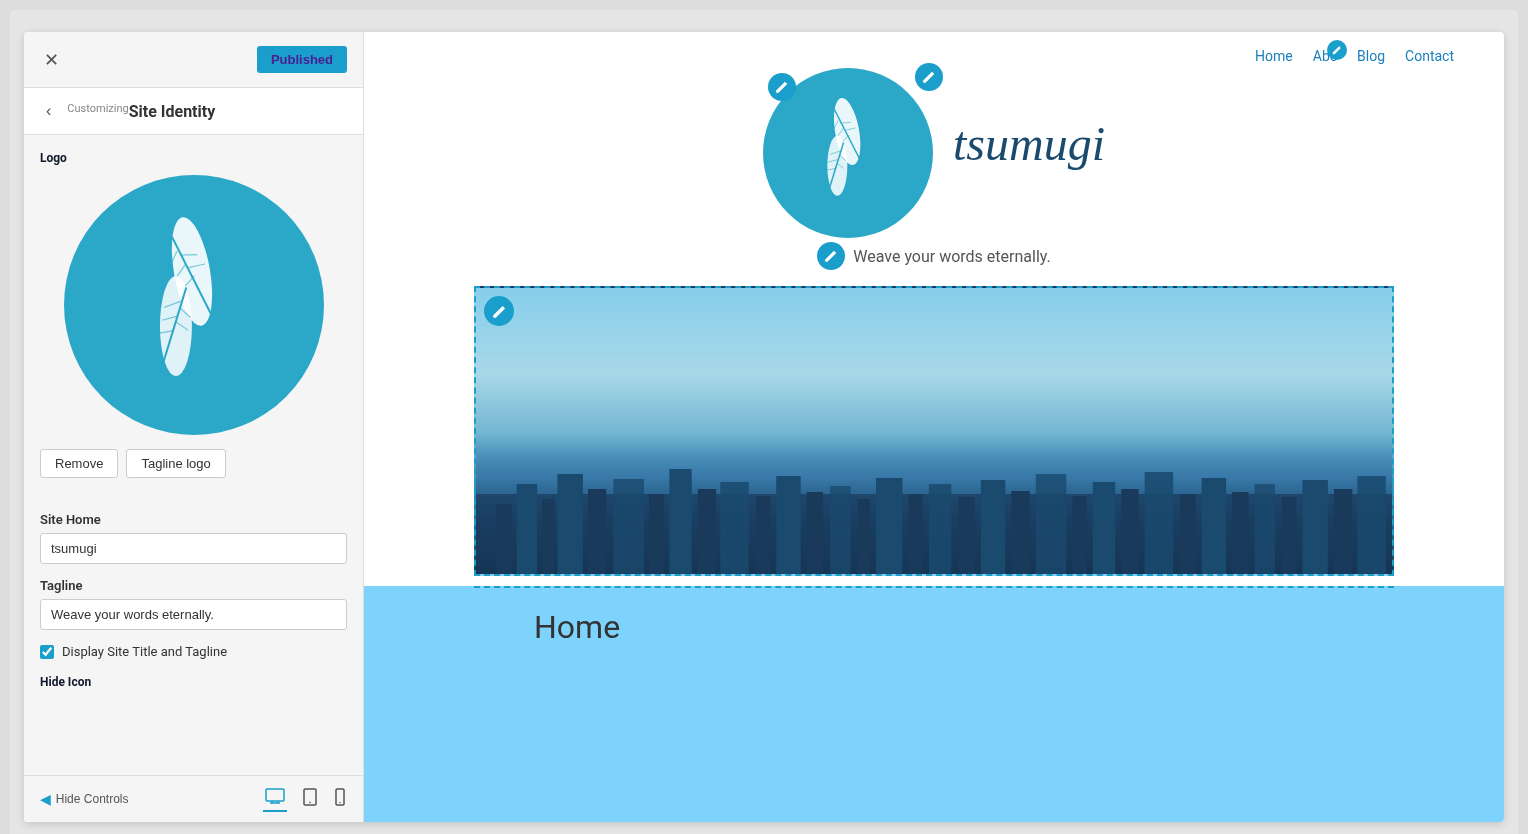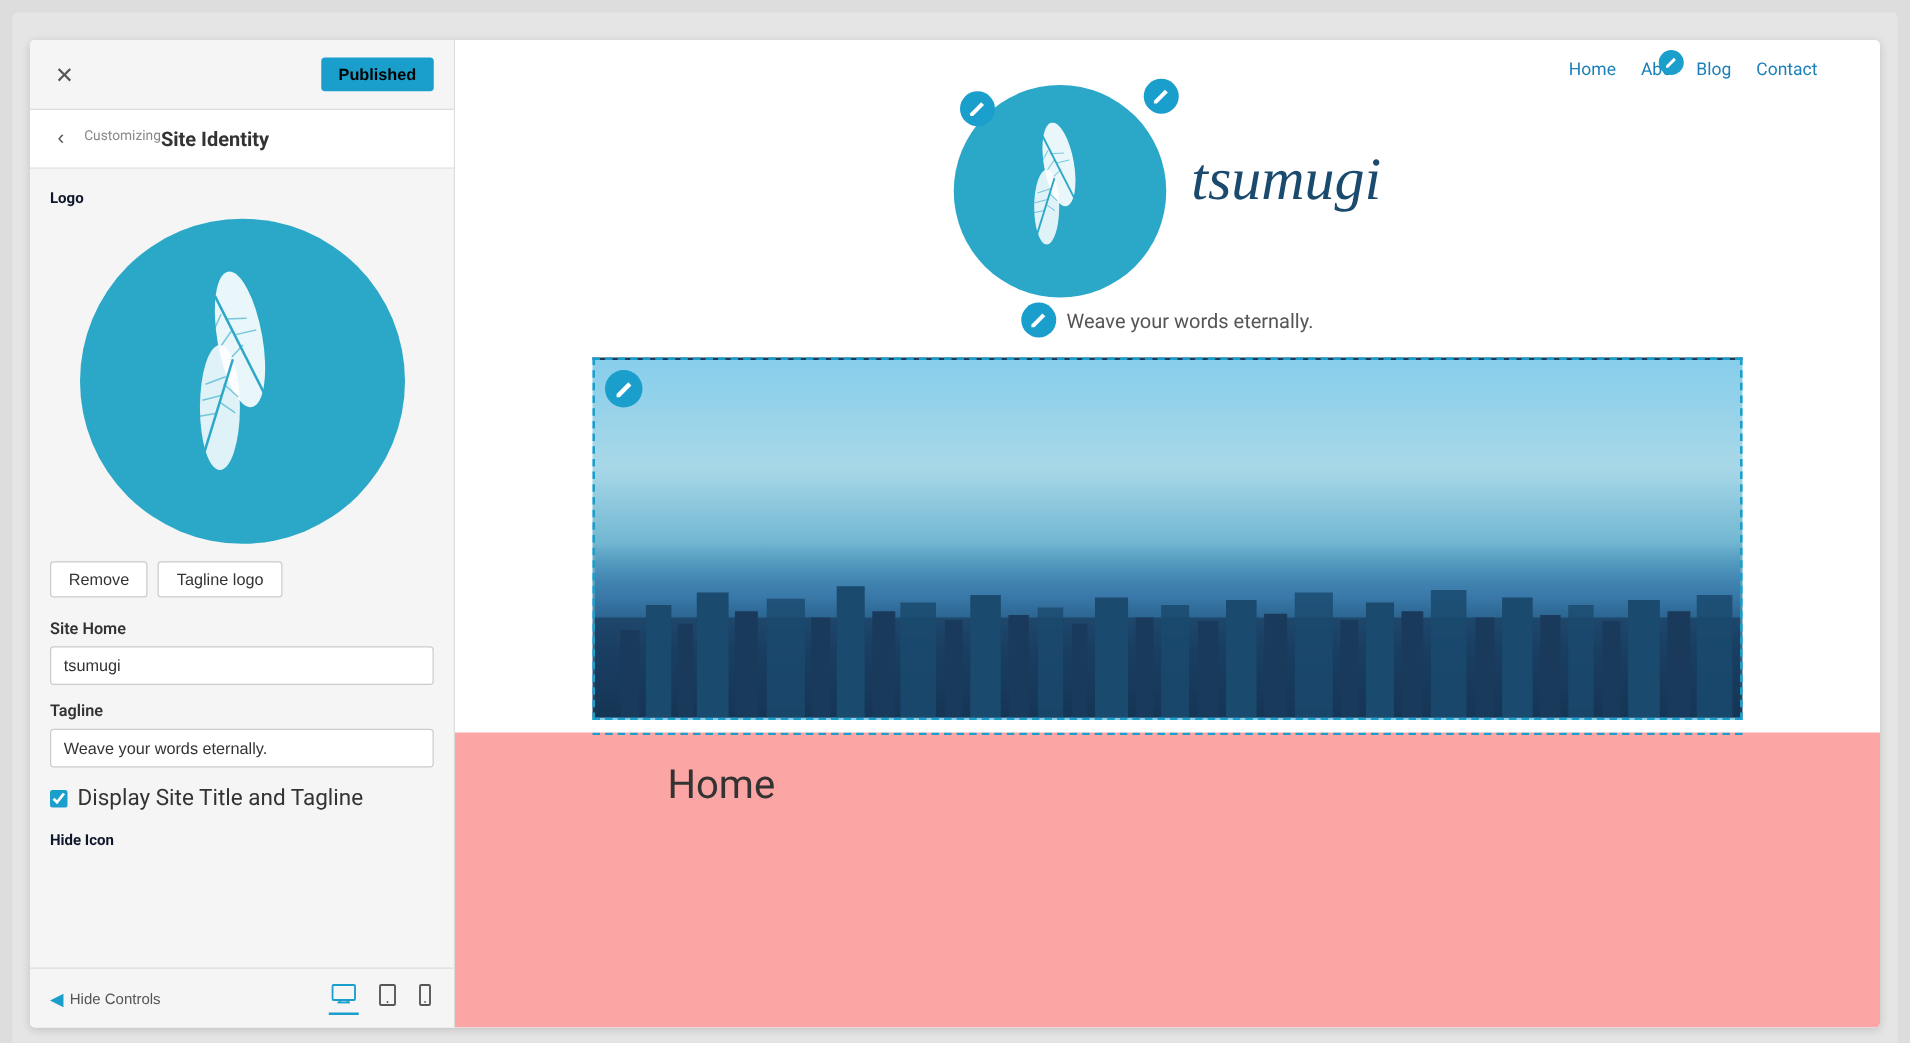--- a/index.html
+++ b/index.html
@@ -58,21 +58,21 @@
       background: none;
       border: none;
       cursor: pointer;
       font-size: 18px;
       color: #555;
       padding: 4px;
     }
 
     .published-btn {
       background: #1a9ecb;
-      color: #000000;
+      color: #4c1d95;
       border: none;
       border-radius: 3px;
       padding: 6px 14px;
       font-size: 13px;
       font-weight: 600;
       cursor: pointer;
     }
 
     .breadcrumb-bar {
       display: flex;
@@ -135,21 +135,21 @@
     }
 
     .logo-feathers-svg {
       width: 180px;
       height: 180px;
     }
 
     .logo-buttons {
       display: flex;
       gap: 8px;
-      margin-bottom: 18px;
+      margin-bottom: 34px;
     }
 
     .btn-outline {
       background: #fff;
       border: 1px solid #ccc;
       border-radius: 3px;
       padding: 6px 14px;
       font-size: 13px;
       cursor: pointer;
       color: #333;
@@ -184,21 +184,21 @@
       margin-bottom: 16px;
     }
 
     .checkbox-row input[type="checkbox"] {
       width: 14px;
       height: 14px;
       accent-color: #1a9ecb;
     }
 
     .checkbox-label {
-      font-size: 18px;
+      font-size: 13px;
       color: #333;
     }
 
     .bottom-bar {
       display: flex;
       align-items: center;
       justify-content: space-between;
       padding: 10px 16px;
       border-top: 1px solid #ddd;
       background: #f5f5f5;
@@ -240,21 +240,21 @@
       border-bottom: 2px solid #1a9ecb;
     }
 
     
     .right-panel {
       flex: 1;
       height: 100%;
       display: flex;
       flex-direction: column;
       overflow-y: auto;
-      background: #fca5a5;
+      background: #7dd3fc;
     }
 
     .site-header {
       padding: 16px 60px 10px;
       display: flex;
       flex-direction: column;
       align-items: center;
       background: #fff;
       position: relative;
     }

